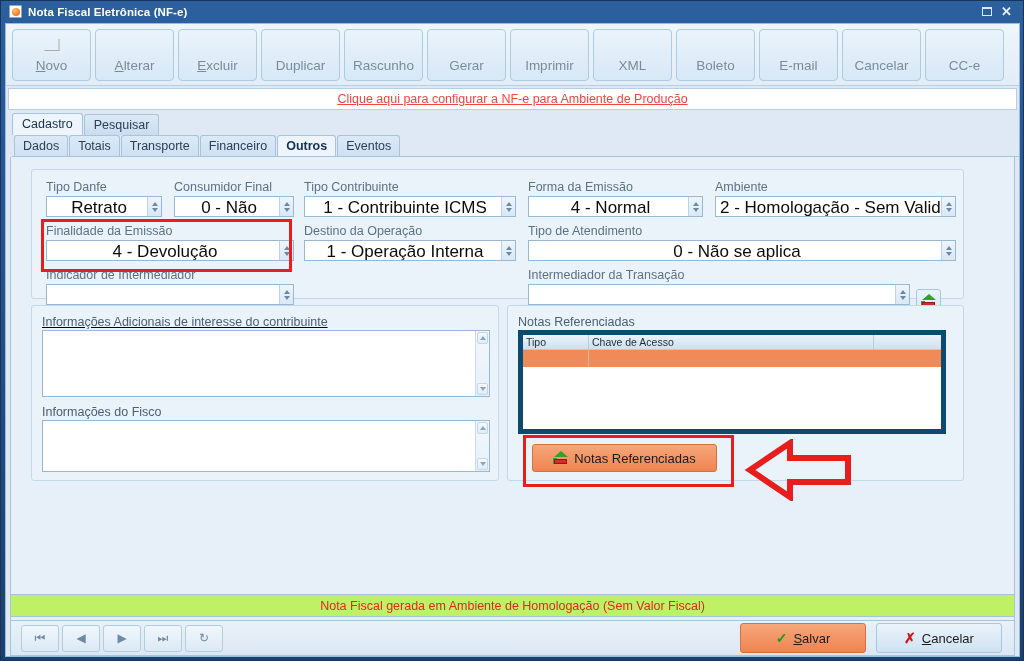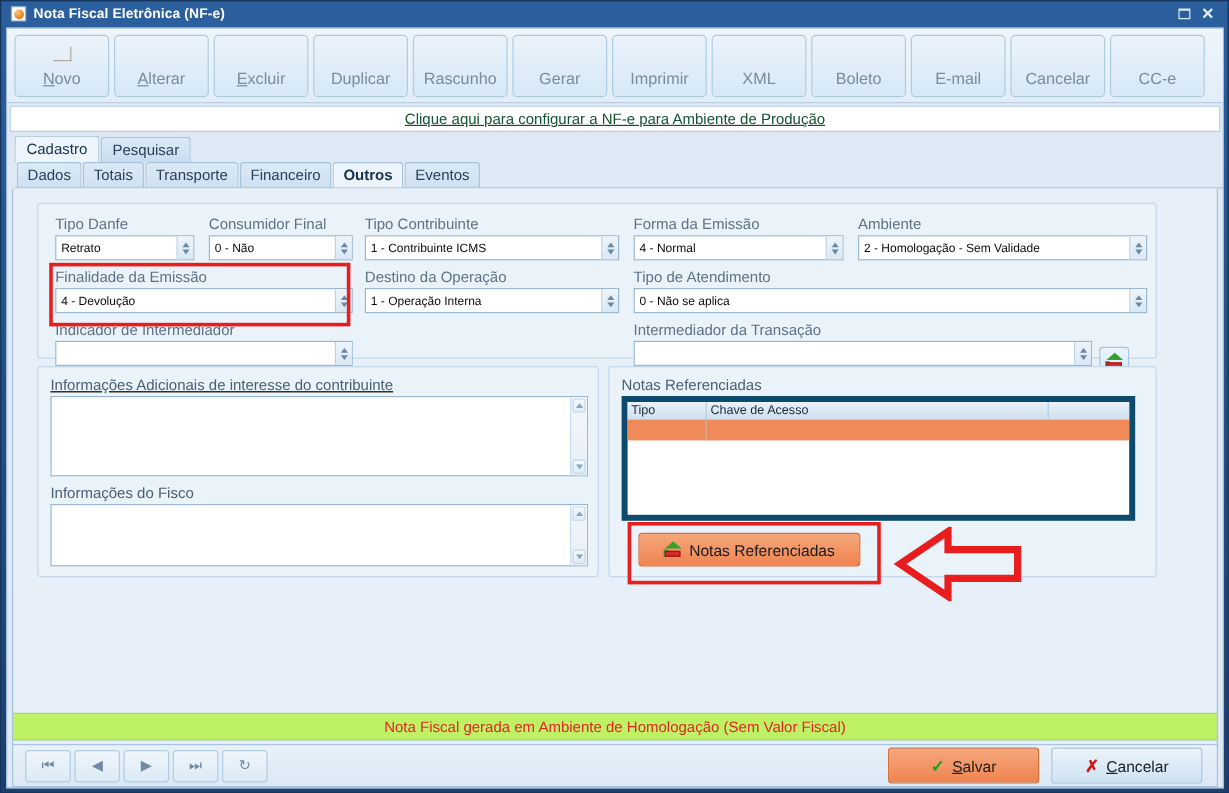--- a/index.html
+++ b/index.html
@@ -174,24 +174,25 @@
     display: block;
   }
   .combo {
     display: flex; align-items: stretch;
     height: 21px;
     background: #ffffff;
     border: 1px solid #9ab8d2;
   }
   .combo .val {
     flex: 1 1 auto;
-    font-size: 10px; color: #0b0b0b;
+    font-size: 17px; color: #0b0b0b;
     padding: 2px 0 0 4px;
     overflow: hidden; white-space: nowrap;
     line-height: 17px;
+    text-align: center;
   }
   .spin {
     flex: 0 0 14px;
     background: linear-gradient(180deg,#eef5fb 0%,#d9e8f5 100%);
     border-left: 1px solid #bed3e4;
     display: flex; flex-direction: column;
     align-items: center; justify-content: center;
     gap: 2px;
   }
   .spin i { display:block; width:0; height:0; }
@@ -381,21 +382,21 @@
           <span class="tb-ico"></span>
           <span>Cancelar</span>
         </div>
         <div class="tb-btn">
           <span class="tb-ico"></span>
           <span>CC-e</span>
         </div>
       </div>
 
     <div class="linkbar">
-      <a style="color: #14532d;">Clique aqui para configurar a NF-e para Ambiente de Produção</a>
+      <a style="color: #ef4444;">Clique aqui para configurar a NF-e para Ambiente de Produção</a>
     </div>
 
     <div class="tabs-outer" id="tabs-outer">
         <div class="tab-o active">Cadastro</div>
         <div class="tab-o">Pesquisar</div>
       </div>
 
     <div class="tabs-inner" id="tabs-inner">
         <div class="tab-i">Dados</div>
         <div class="tab-i">Totais</div>

